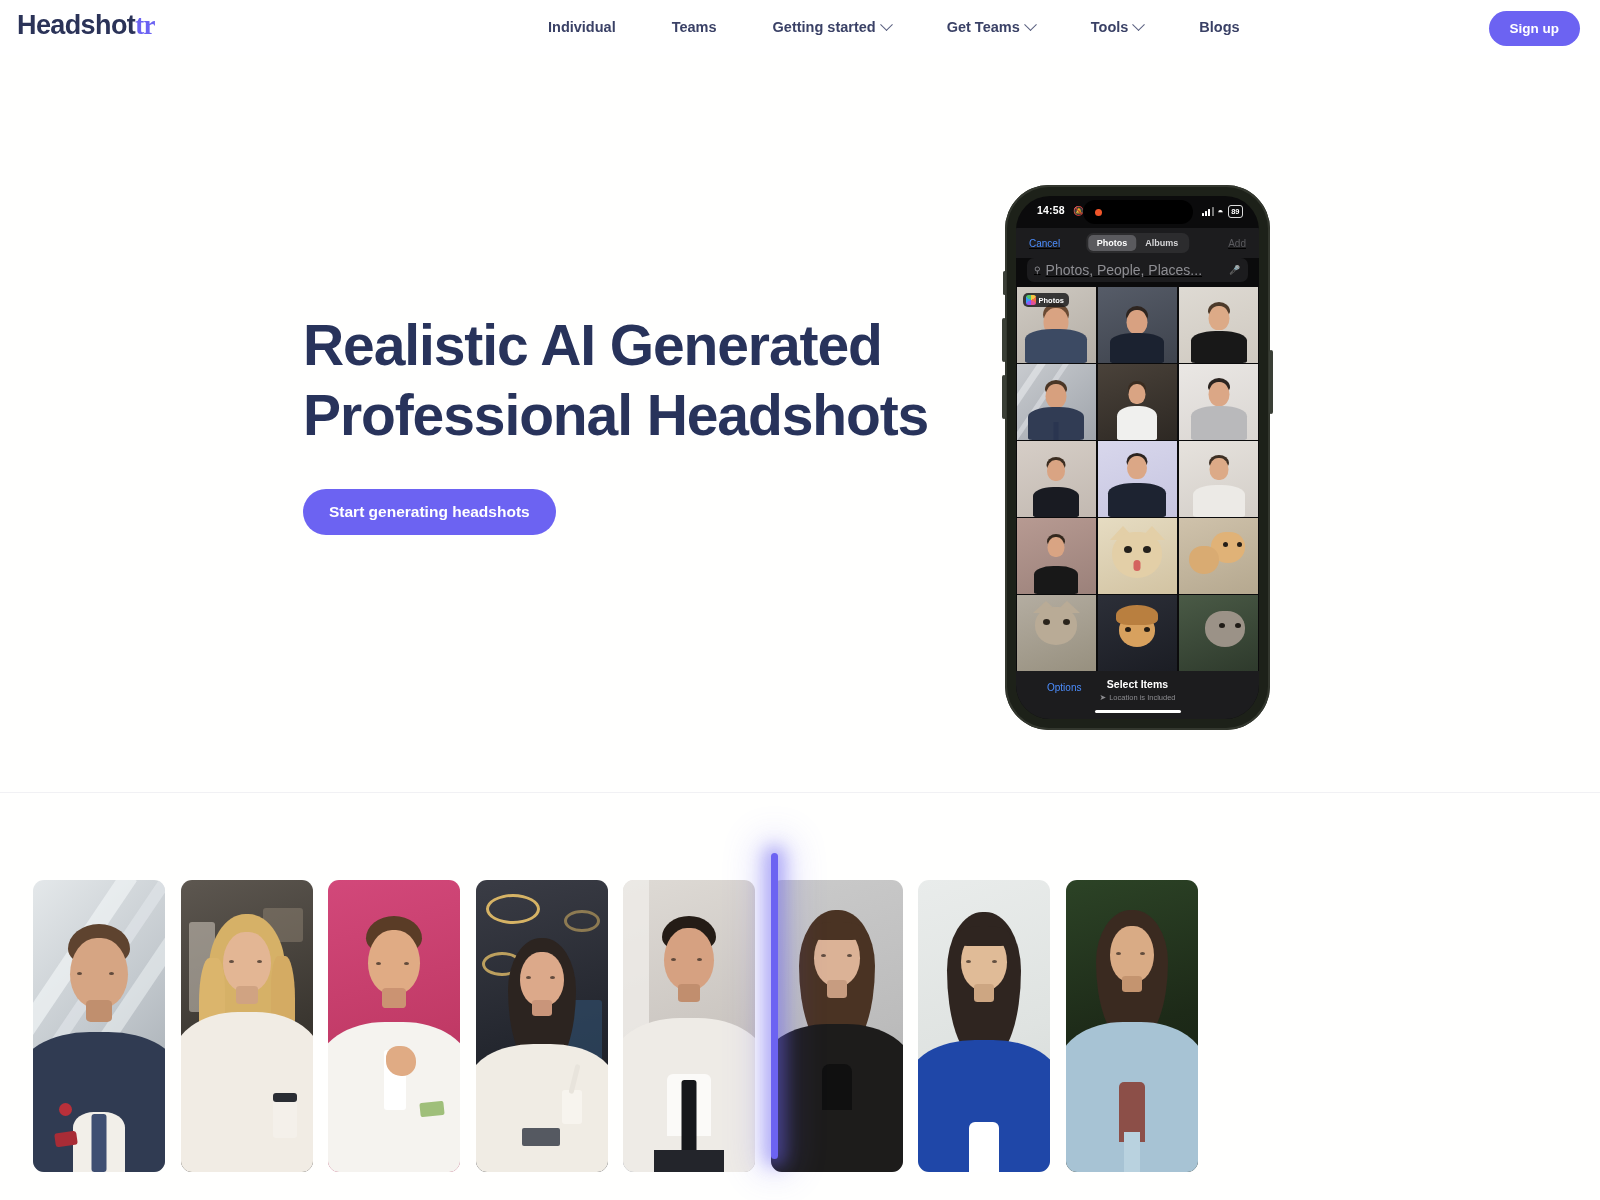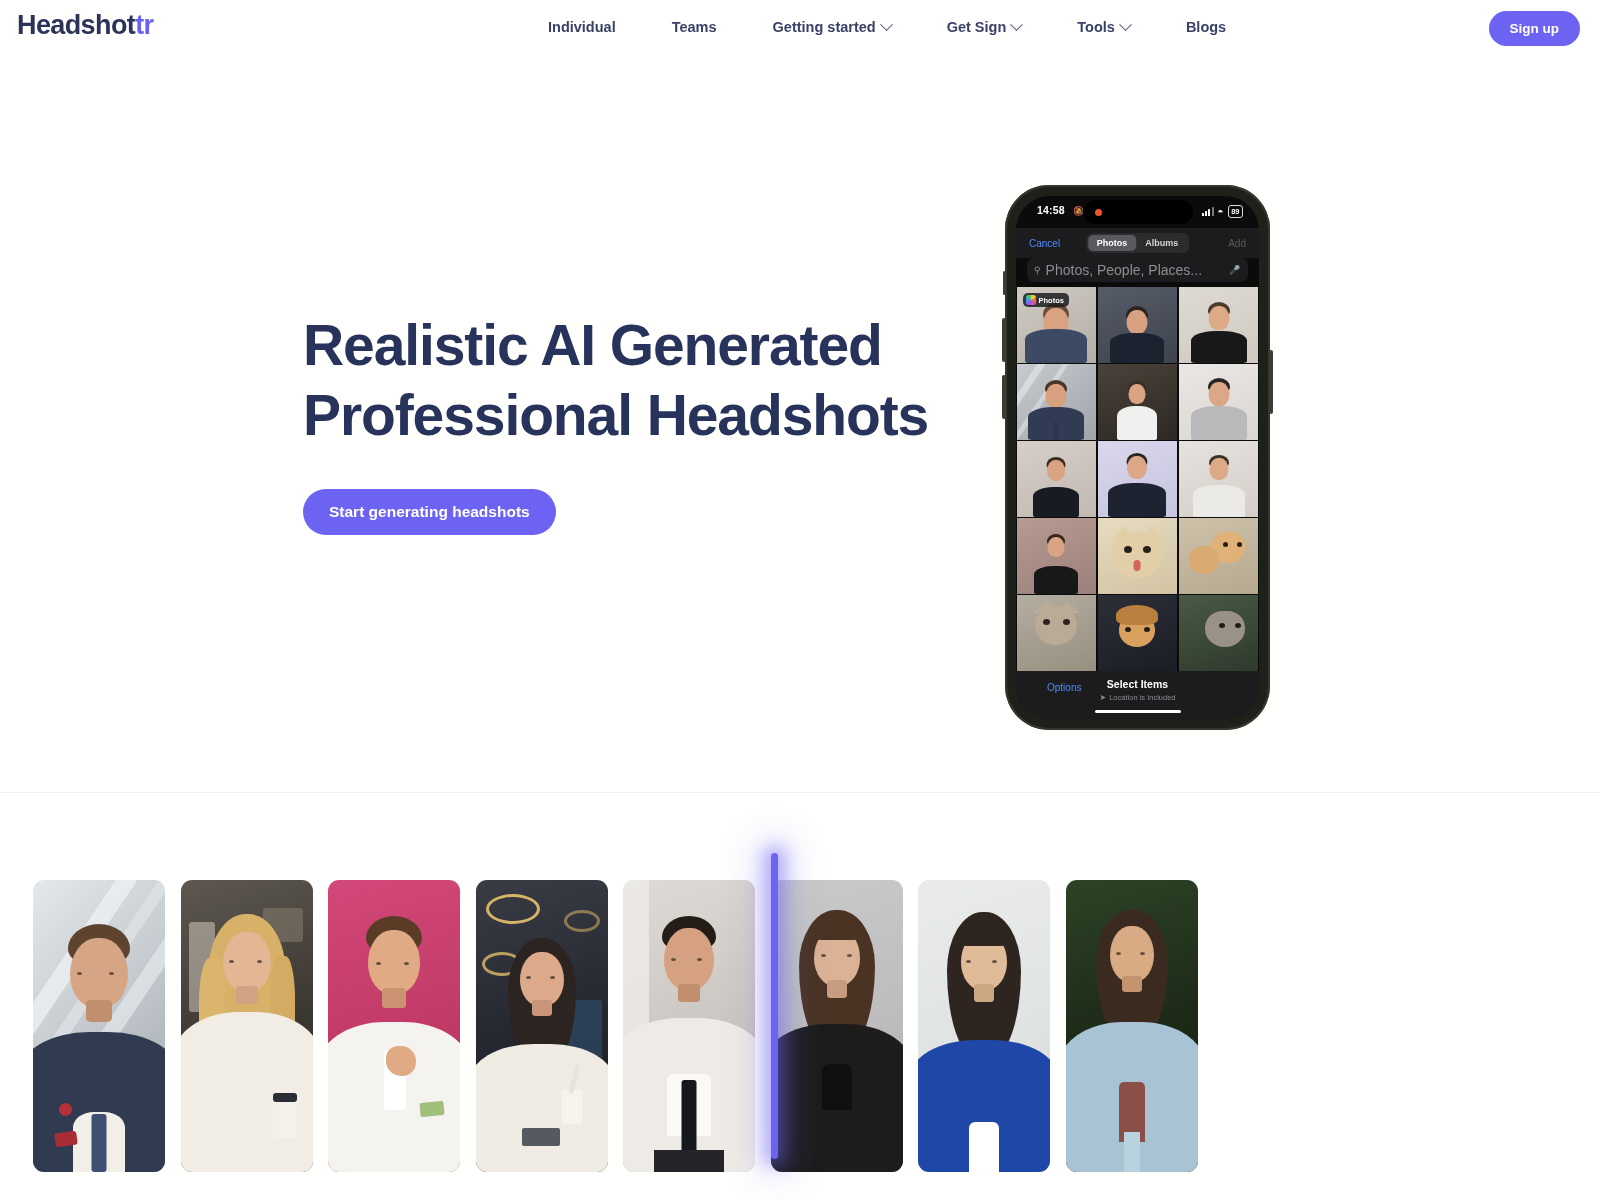--- a/index.html
+++ b/index.html
@@ -20,21 +20,21 @@
     position: absolute; top: 0; left: 0;
     width: 1600px; height: 55px;
     display: flex; align-items: center;
     background: #ffffff;
   }
   .logo {
     position: absolute; left: 17px; top: 10px;
     font-size: 27px; font-weight: 700; letter-spacing: -0.6px;
     color: #2b3358; white-space: nowrap;
   }
-  .logo .accent { color: #6c63f2; }
+  .logo .accent { color: #6c63f2; font-family: Liberation Serif, serif; }
 
   .nav {
     position: absolute; left: 520px; top: 0; height: 55px;
     display: flex; align-items: center; gap: 0px;
   }
   .nav-item {
     display: flex; align-items: center; gap: 6px;
     font-size: 14.5px; font-weight: 600; color: #3a4166;
     padding: 0 28px; height: 55px; line-height: 55px;
     white-space: nowrap; cursor: pointer;
@@ -76,20 +76,21 @@
   }
 
   
   .phone {
     position: absolute; left: 1005px; top: 130px;
     width: 265px; height: 545px;
     background: #1d2119;
     border-radius: 44px;
     padding: 11px;
     box-shadow: 0 0 0 2px #33372e inset;
+    text-decoration: underline;
   }
   .phone-btn { position: absolute; background: #3a3f36; border-radius: 2px; }
   .btn-silent { left: -2px; top: 86px;  width: 3px; height: 24px; }
   .btn-volup  { left: -3px; top: 133px; width: 4px; height: 44px; }
   .btn-voldn  { left: -3px; top: 190px; width: 4px; height: 44px; }
   .btn-power  { right: -3px; top: 165px; width: 4px; height: 64px; }
 
   .screen {
     position: relative; width: 100%; height: 100%;
     background: #0b0b0c; border-radius: 34px; overflow: hidden;
@@ -265,21 +266,21 @@
         <span>Individual</span>
       </div>
       <div class="nav-item">
         <span>Teams</span>
       </div>
       <div class="nav-item">
         <span>Getting started</span>
         <i class="chev"></i>
       </div>
       <div class="nav-item">
-        <span>Get Sign</span>
+        <span>Get Teams</span>
         <i class="chev"></i>
       </div>
       <div class="nav-item">
         <span>Tools</span>
         <i class="chev"></i>
       </div>
       <div class="nav-item">
         <span>Blogs</span>
       </div>
     </nav>

